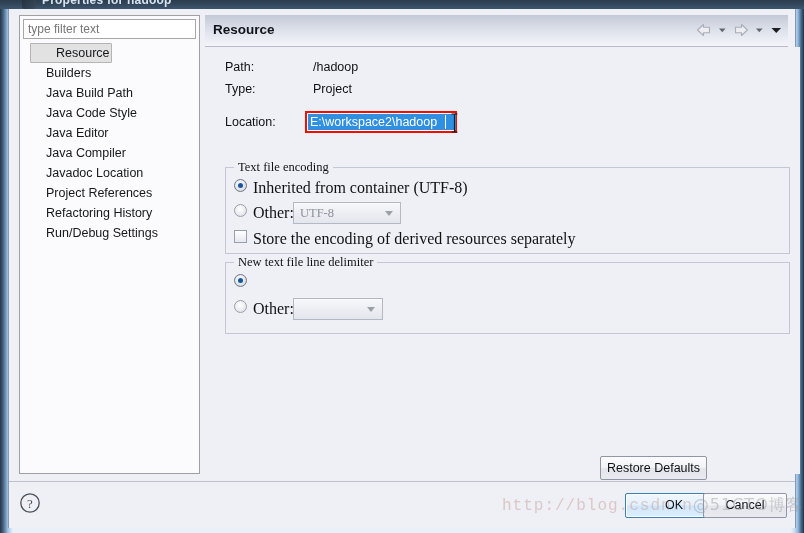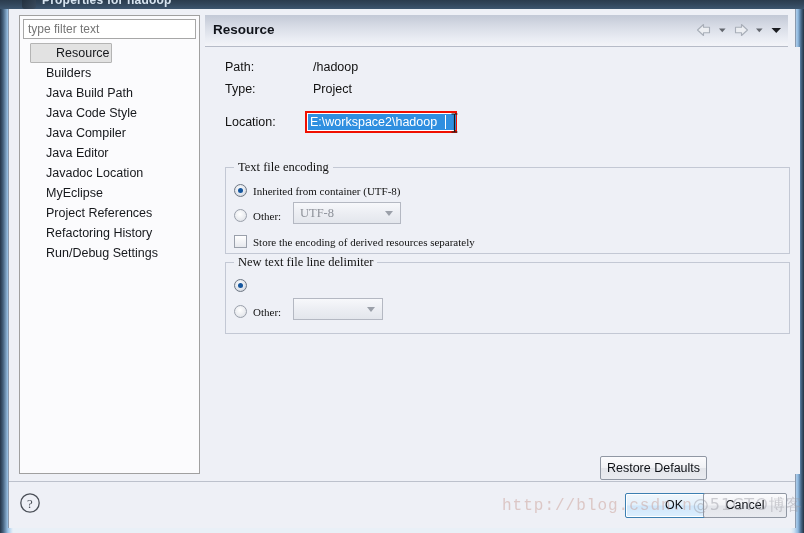--- a/index.html
+++ b/index.html
@@ -225,22 +225,22 @@
     padding: 0 4px;
     font-size: 12.5px;
     color: #111;
     white-space: nowrap;
   }
 
   .radio-row, .check-row {
     position: absolute;
     height: 18px;
     display: flex;
-    align-items: flex-end;
-    font-size: 11px;
+    align-items: flex-start;
+    font-size: 16px;
     color: #111;
     white-space: nowrap;
   }
   .radio {
     width: 13px; height: 13px;
     border-radius: 50%;
     border: 1px solid #9aa0ab;
     background: radial-gradient(circle at 45% 38%, #ffffff 0%, #e8eaee 62%, #cfd3da 100%);
     margin-right: 6px;
     position: relative;
@@ -369,30 +369,27 @@
           <div class="tree-item">
             <span>Builders</span>
           </div>
           <div class="tree-item">
             <span>Java Build Path</span>
           </div>
           <div class="tree-item">
             <span>Java Code Style</span>
           </div>
           <div class="tree-item">
+            <span>Java Editor</span>
+          </div>
+          <div class="tree-item">
             <span>Java Compiler</span>
           </div>
           <div class="tree-item">
-            <span>Java Editor</span>
-          </div>
-          <div class="tree-item">
             <span>Javadoc Location</span>
-          </div>
-          <div class="tree-item">
-            <span>MyEclipse</span>
           </div>
           <div class="tree-item">
             <span>Project References</span>
           </div>
           <div class="tree-item">
             <span>Refactoring History</span>
           </div>
           <div class="tree-item">
             <span>Run/Debug Settings</span>
           </div>

